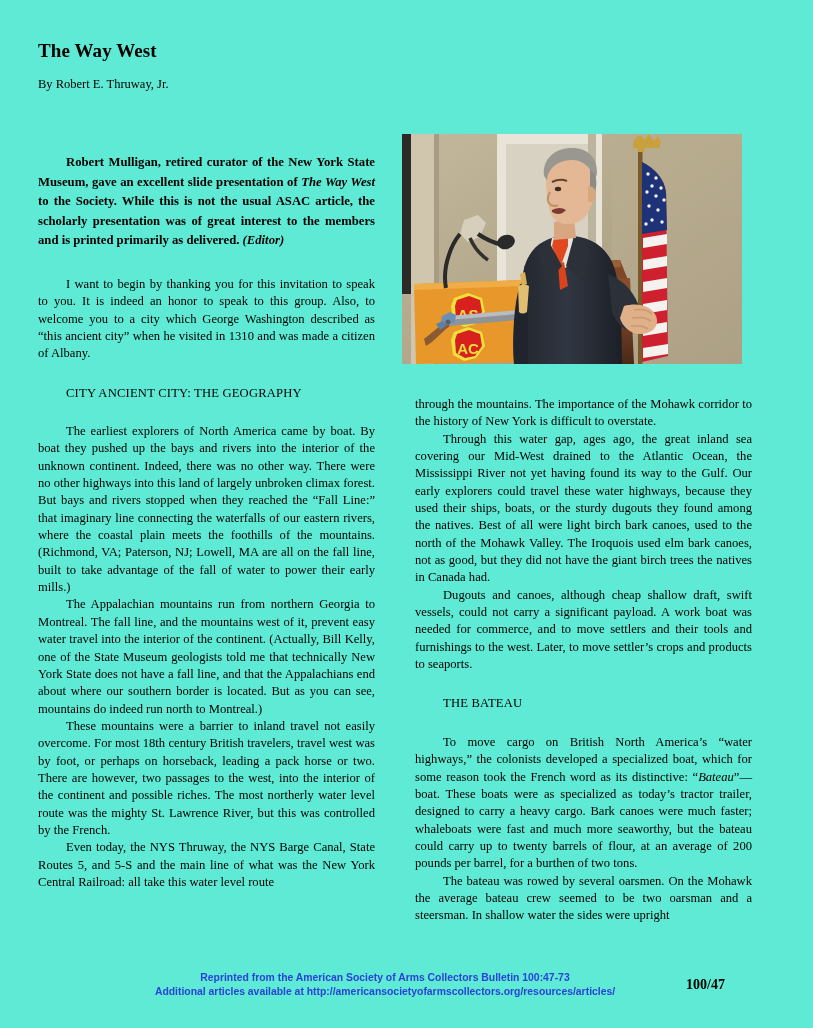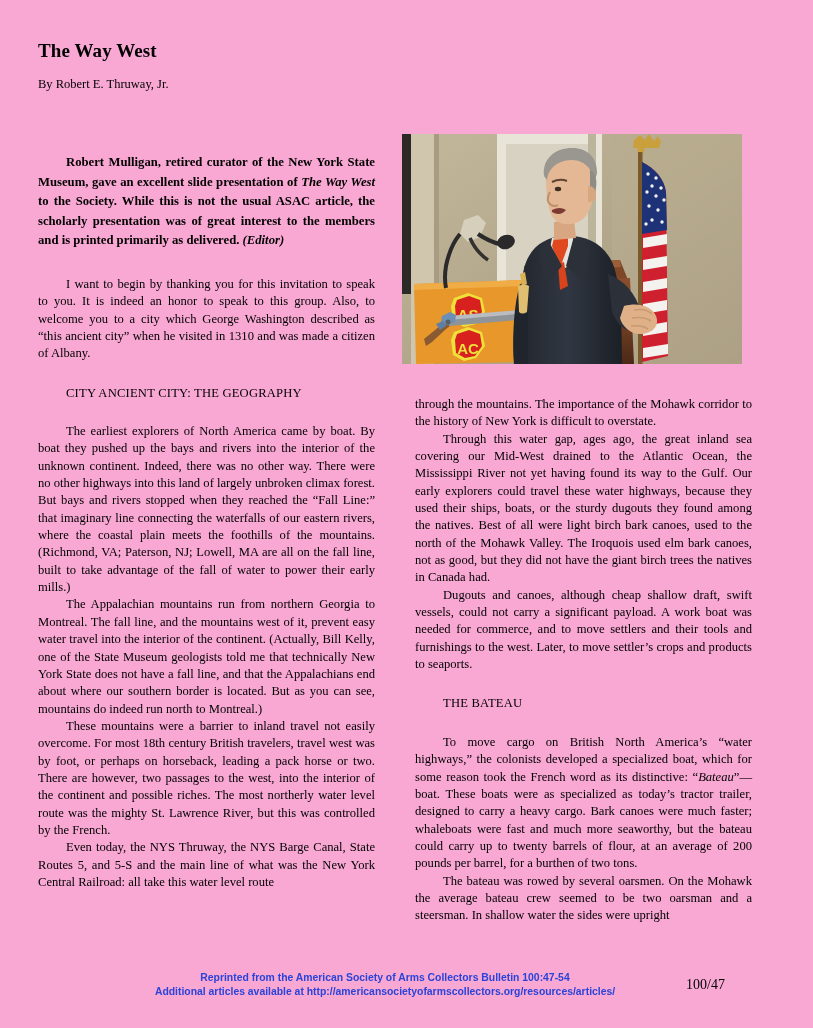--- a/index.html
+++ b/index.html
@@ -14,21 +14,21 @@
     position: relative;
     font-family: "Liberation Serif", serif;
     color: #000000;
     overflow: hidden;
   }
   .page {
     position: absolute;
     left: 0; top: 0;
     width: 813px;
     height: 1028px;
-    background: #f9a8d4;
+    background: #5eead4;
   }
 
   
   #article-title {
     position: absolute;
     left: 38px;
     top: 40px;
     font-size: 19px;
     font-weight: bold;
     letter-spacing: 0.1px;
@@ -102,21 +102,21 @@
     font-size: 10.4px;
     line-height: 13.6px;
     color: #2a43d8;
     font-weight: bold;
   }
   #page-number {
     position: absolute;
     left: 686px;
     top: 977px;
     font-size: 14px;
-    font-weight: normal;
+    font-weight: bold;
     font-family: "Liberation Serif", serif;
     color: #000;
   }
 </style>
 </head>
 <body>
 
 <div class="page">
 
   <div id="article-title">The Way West</div>
@@ -302,18 +302,18 @@
 
     <div class="gap-head-top2"></div>
     <p class="sec-head">THE BATEAU</p>
     <div class="gap-head-bot2"></div>
 
     <p><span>To move cargo on British North America’s “water highways,” the colonists developed a specialized boat, which for some reason took the French word as its distinctive: “</span><i>Bateau</i><span>”—boat. These boats were as specialized as today’s tractor trailer, designed to carry a heavy cargo. Bark canoes were much faster; whaleboats were fast and much more seaworthy, but the bateau could carry up to twenty barrels of flour, at an average of 200 pounds per barrel, for a burthen of two tons.</span></p>
     <p>The bateau was rowed by several oarsmen. On the Mohawk the average bateau crew seemed to be two oarsman and a steersman. In shallow water the sides were upright</p>
   </div>
 
   <div id="footer-note">
-    <div>Reprinted from the American Society of Arms Collectors Bulletin 100:47-54</div>
+    <div>Reprinted from the American Society of Arms Collectors Bulletin 100:47-73</div>
     <div>Additional articles available at http://americansocietyofarmscollectors.org/resources/articles/</div>
   </div>
   <div id="page-number">100/47</div>
 
 </div>
 
 </body></html>

